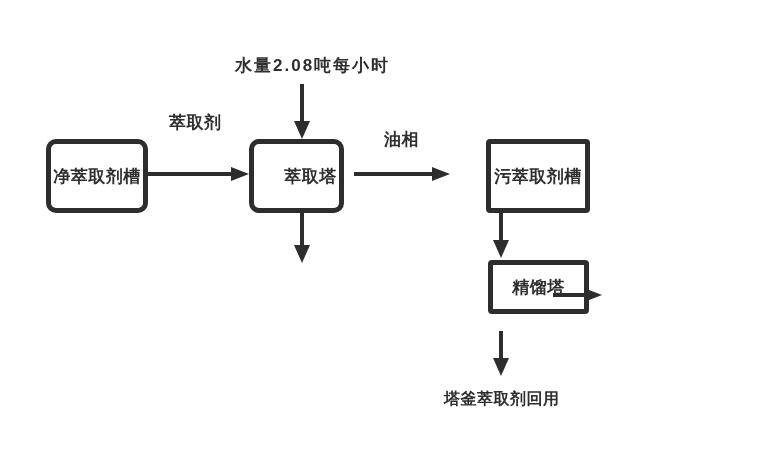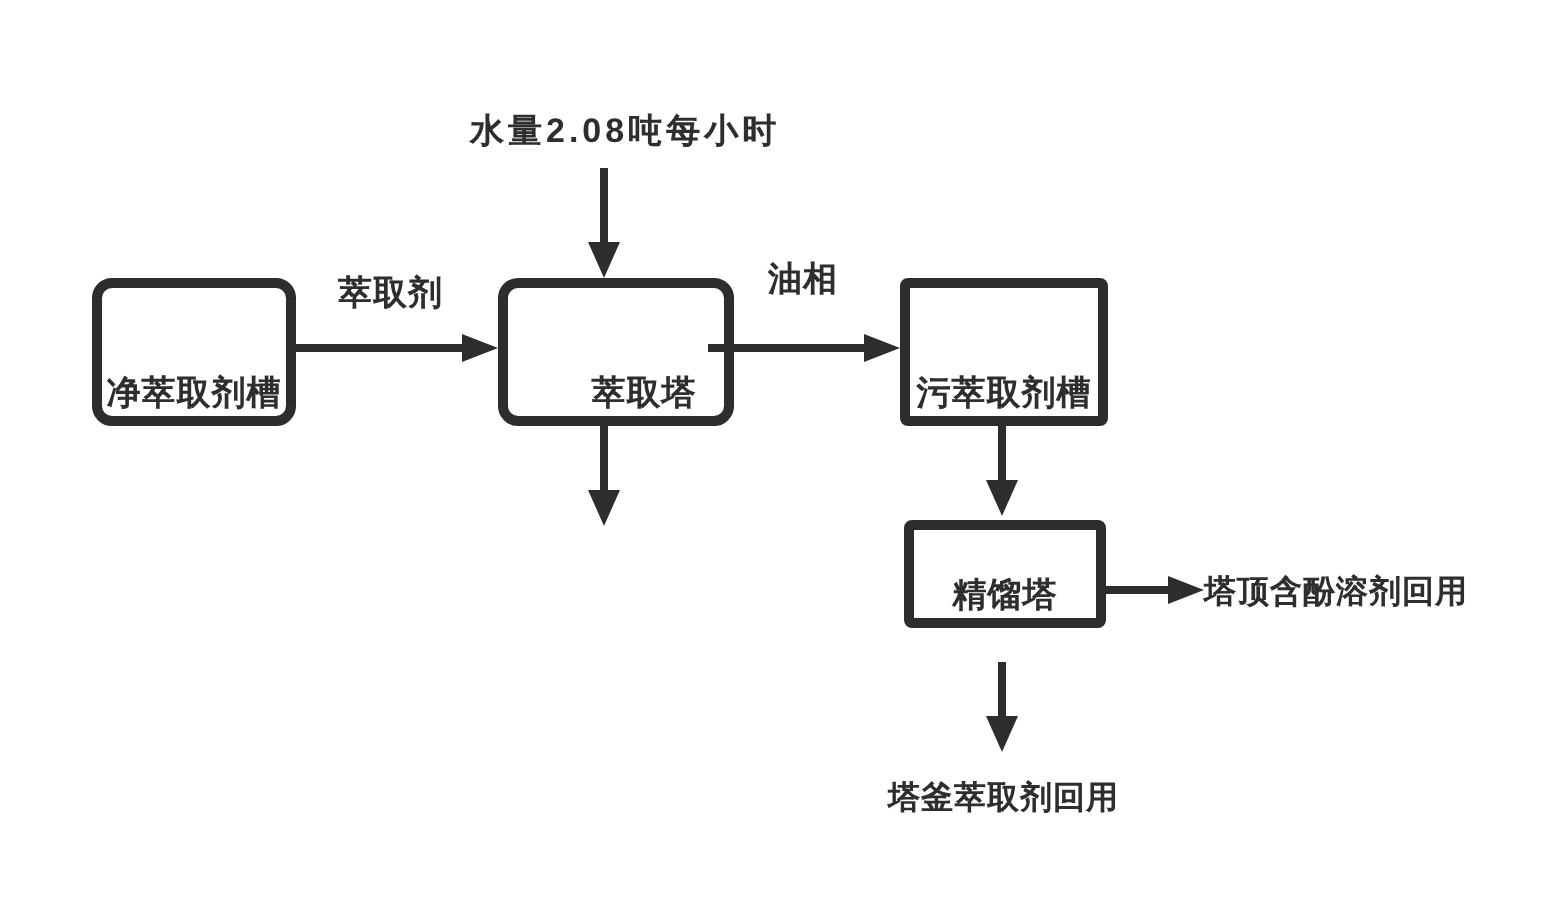--- a/index.html
+++ b/index.html
@@ -19,46 +19,46 @@
     height: 449px;
     background: var(--bg);
     overflow: hidden;
   }
   .box {
     position: absolute;
     box-sizing: border-box;
     border: 5px solid var(--line);
     background: var(--bg);
     display: flex;
-    align-items: flex-end;
+    align-items: center;
     justify-content: center;
     font-size: 17px;
     font-weight: bold;
     letter-spacing: 0.5px;
     color: var(--text);
     white-space: nowrap;
   }
   .rounded { border-radius: 10px; }
-  .square  { border-radius: 4px; }
+  .square  { border-radius: 4px; margin-left: 36px; }
 
   #box-clean  { left: 46px;  top: 139px; width: 102px; height: 74px; }
-  #box-extr   { left: 249px; top: 139px; width: 118px; height: 74px; padding-left: 28px; }
+  #box-extr   { left: 249px; top: 139px; width: 95px; height: 74px; padding-left: 28px; }
   #box-dirty  { left: 450px; top: 139px; width: 104px; height: 74px; }
   #box-dist   { left: 452px; top: 260px; width: 101px; height: 54px; }
 
   .lbl {
     position: absolute;
     font-size: 16px;
     font-weight: bold;
     letter-spacing: 0.5px;
     color: var(--text);
     white-space: nowrap;
   }
   #lbl-water-feed   { left: 235px; top: 54px; font-size: 17px; letter-spacing: 2px; }
-  #lbl-extractant   { left: 169px; top: 135px; font-size: 17px; }
+  #lbl-extractant   { left: 169px; top: 111px; font-size: 17px; }
   #lbl-oil-phase    { left: 384px; top: 128px; font-size: 17px; }
   #lbl-water-phase  { left: 225px; top: 268px; width: 140px; text-align: center; white-space: normal; line-height: 19px; }
   #lbl-tower-top    { left: 602px; top: 286px; }
   #lbl-tower-bottom { left: 444px; top: 389px; }
 
   .shaft {
     position: absolute;
     background: var(--line);
   }
   .head {
@@ -100,21 +100,20 @@
 
   <div class="lbl" id="lbl-water-feed">水量2.08吨每小时</div>
 
   <div class="lbl" id="lbl-extractant">萃取剂</div>
 
   <div class="lbl" id="lbl-oil-phase">油相</div>
 
   <div class="lbl" id="lbl-water-phase">
   </div>
 
-  <div class="lbl" id="lbl-tower-top">塔顶含酚溶剂回用</div>
 
   <div class="lbl" id="lbl-tower-bottom">塔釜萃取剂回用</div>
 
   <div class="box rounded" id="box-clean">
     <span>净萃取剂槽</span>
   </div>
 
   <div class="box rounded" id="box-extr">
     <span>萃取塔</span>
   </div>

